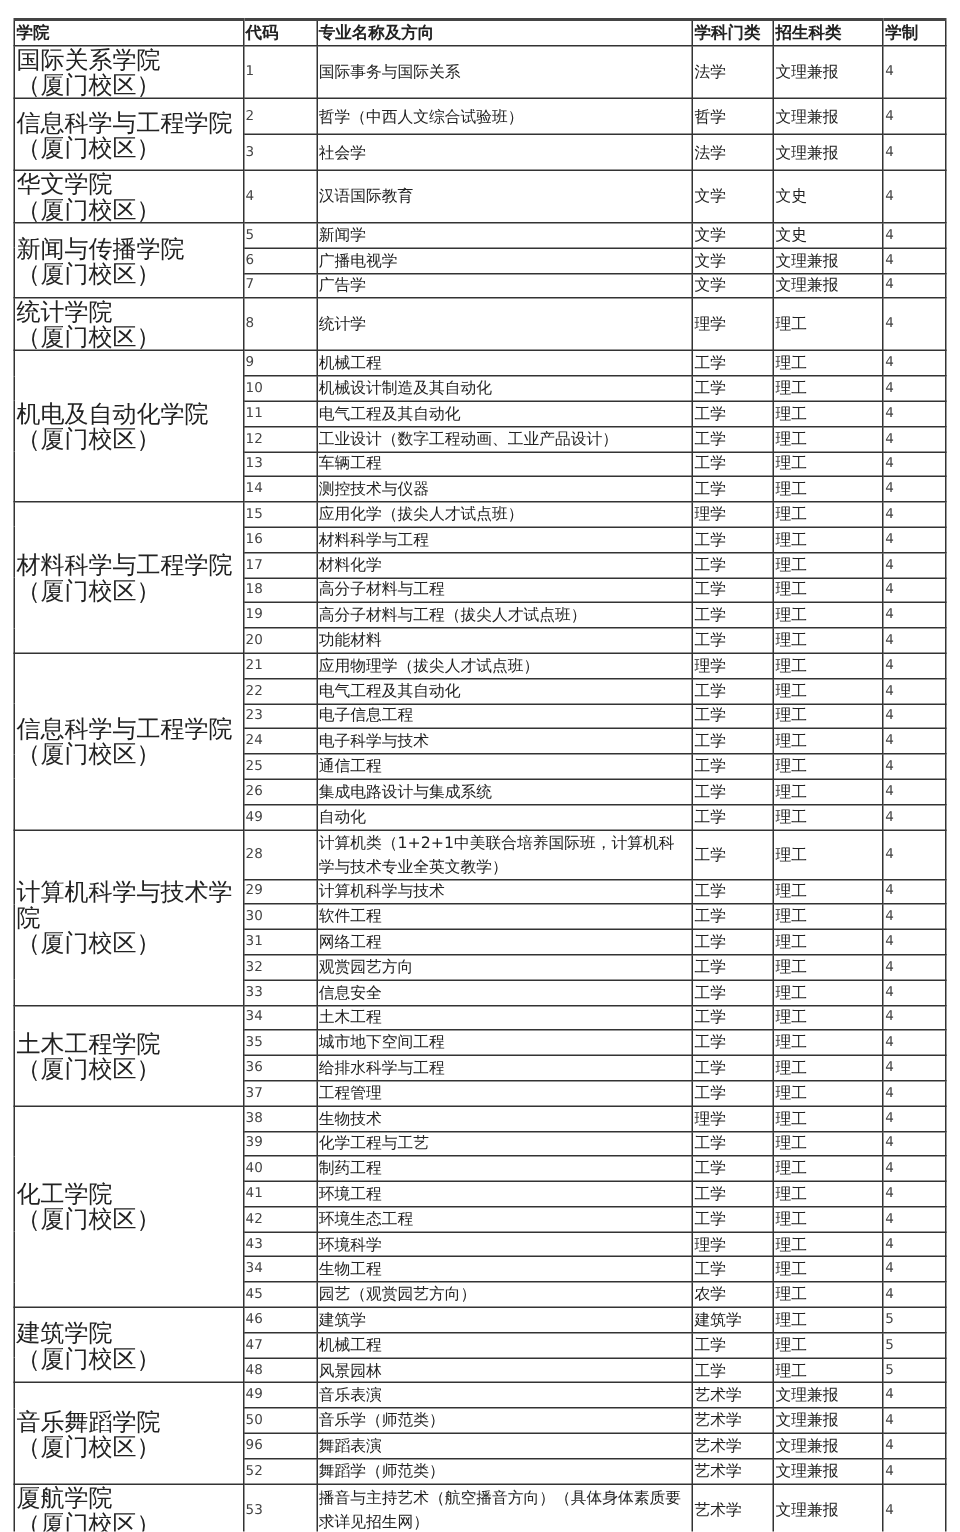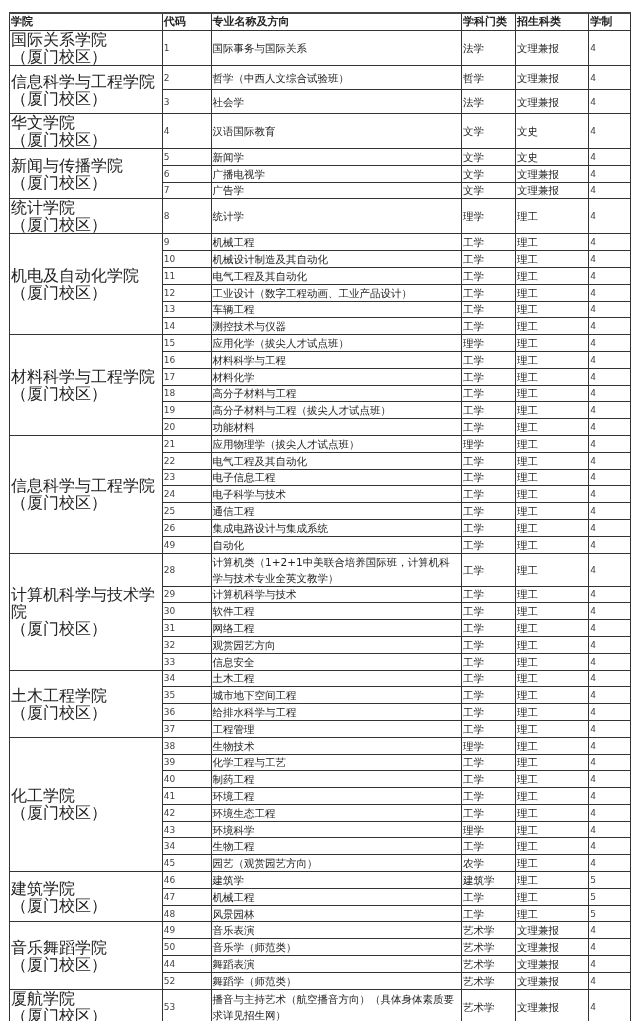--- a/index.html
+++ b/index.html
@@ -397,21 +397,21 @@
         <td class="years">4</td>
       </tr>
       <tr class="r" style="height:16px">
         <td class="code">50</td>
         <td class="major">音乐学（师范类）</td>
         <td class="disc">艺术学</td>
         <td class="cat">文理兼报</td>
         <td class="years">4</td>
       </tr>
       <tr class="r" style="height:16px">
-        <td class="code">44</td>
+        <td class="code">96</td>
         <td class="major">舞蹈表演</td>
         <td class="disc">艺术学</td>
         <td class="cat">文理兼报</td>
         <td class="years">4</td>
       </tr>
       <tr class="r" style="height:16px">
         <td class="code">52</td>
         <td class="major">舞蹈学（师范类）</td>
         <td class="disc">艺术学</td>
         <td class="cat">文理兼报</td>

